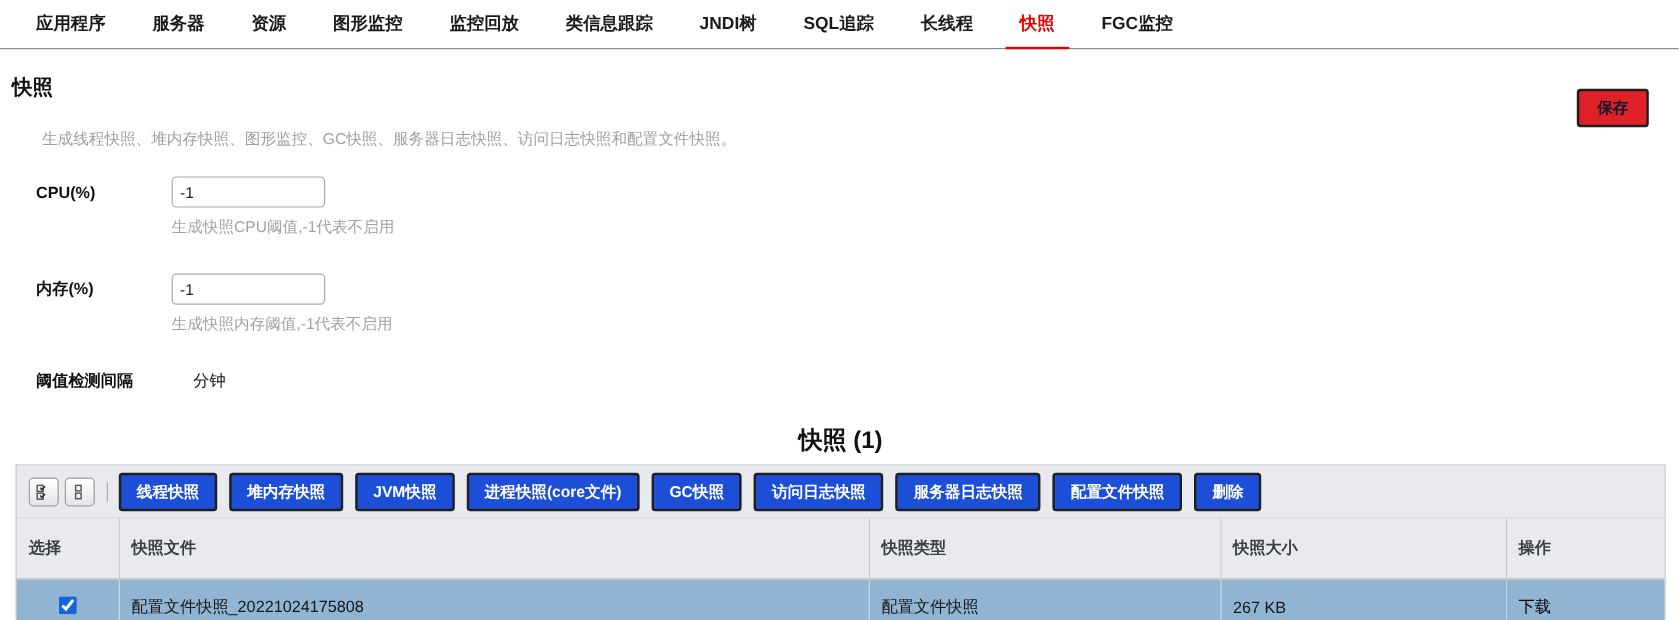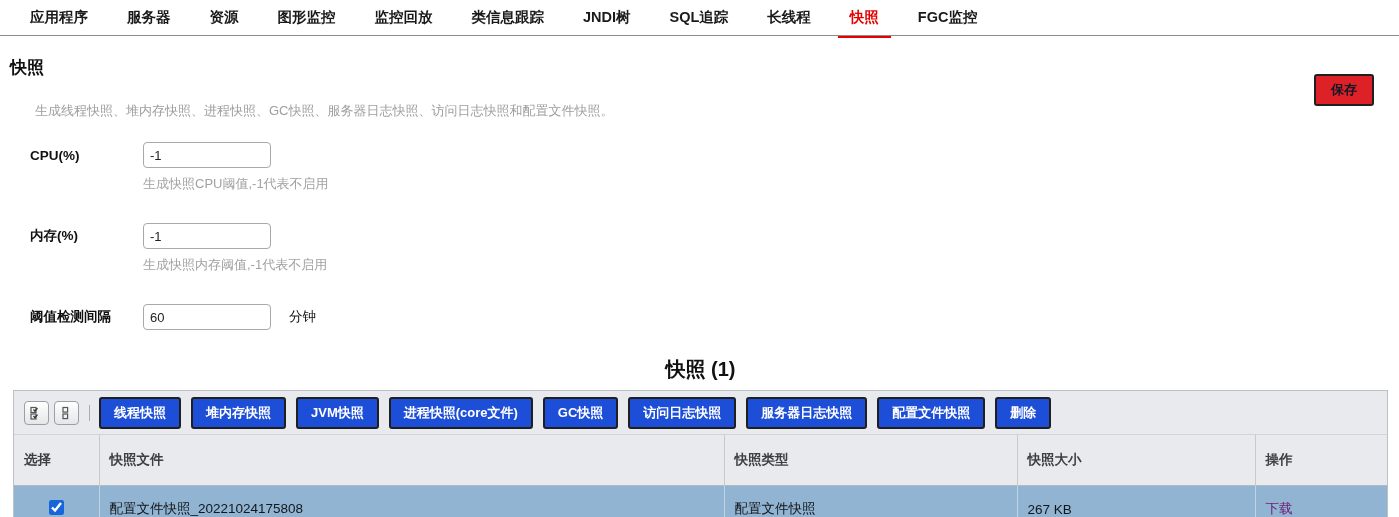--- a/index.html
+++ b/index.html
@@ -1,20 +1,20 @@
 <!DOCTYPE html>
 <html><head>
 <meta charset="utf-8">
 <style>
   * { margin:0; padding:0; box-sizing:border-box; }
   html,body { width:1399px; height:517px; background:#fff; overflow:hidden;
               font-family:"Liberation Sans", sans-serif; color:#1f1f1f; position:relative; }
 
   
-  .tabbar { display:flex; align-items:center; height:36px; padding-left:30px;
+  .tabbar { display:flex; align-items:center; height:41px; padding-left:30px;
             border-bottom:1px solid #8c8c8c; background:#fff; position:relative; }
   .tab { font-size:14.5px; font-weight:bold; color:#1a1a1a; margin-right:39px;
          height:41px; line-height:41px; cursor:pointer; white-space:nowrap; position:relative; }
   .tab.active { color:#e60000; }
   .tab.active::after { content:""; position:absolute; left:-12px; right:-12px; bottom:0;
          height:2px; background:#e60000; }
 
   
   .page-title { font-size:17px; font-weight:bold; margin:20px 0 0 10px; color:#111; }
   .save-btn { position:absolute; top:74px; right:25px; background:#dd2126; color:#0f172a;
@@ -49,42 +49,42 @@
   col.c-select { width:85px; } col.c-file { width:625px; } col.c-type { width:293px; }
   col.c-size { width:238px; } col.c-action { width:auto; }
   thead th { background:#e8eaed; border-top:1px solid #d2d5d8; border-left:1px solid #c6cacd;
              text-align:left; font-size:13.5px; font-weight:bold; color:#3c4043;
              padding:16px 10px; }
   thead th:first-child { border-left:none; }
   tbody td { background:#90b4d2; border-top:1px solid #b4bac0; border-left:1px solid #c3d2e0;
              font-size:13.5px; color:#14161a; padding:14px 10px; }
   tbody td:first-child { border-left:none; text-align:center; }
   tbody input[type=checkbox] { width:15px; height:15px; accent-color:#1766d9; cursor:pointer; }
-  .dl-link { color:#701a75; text-decoration:none; cursor:pointer; }
+  .dl-link { color:#000000; text-decoration:none; cursor:pointer; }
 </style>
 </head>
 <body>
 
 <nav class="tabbar">
   <div class="tab">应用程序</div>
   <div class="tab">服务器</div>
   <div class="tab">资源</div>
   <div class="tab">图形监控</div>
   <div class="tab">监控回放</div>
   <div class="tab">类信息跟踪</div>
   <div class="tab">JNDI树</div>
   <div class="tab">SQL追踪</div>
   <div class="tab">长线程</div>
   <div class="tab active">快照</div>
   <div class="tab">FGC监控</div>
 </nav>
 
 <h1 class="page-title">快照</h1>
 <button class="save-btn">保存</button>
-<p class="desc">生成线程快照、堆内存快照、进程快照、GC快照、服务器日志快照、访问日志快照和配置文件快照。</p>
+<p class="desc">生成线程快照、堆内存快照、图形监控、GC快照、服务器日志快照、访问日志快照和配置文件快照。</p>
 
 <div class="form">
 
   <div class="form-group">
     <div class="row-line">
       <label class="field-label">CPU(%)</label>
       <input class="text-input" type="text" value="-1" style="">
     </div>
     <div class="hint">生成快照CPU阈值,-1代表不启用</div>
   </div>
@@ -93,21 +93,20 @@
     <div class="row-line">
       <label class="field-label">内存(%)</label>
       <input class="text-input" type="text" value="-1" style="">
     </div>
     <div class="hint">生成快照内存阈值,-1代表不启用</div>
   </div>
 
   <div class="form-group">
     <div class="row-line">
       <label class="field-label">阈值检测间隔</label>
-      <input class="text-input" type="text" value="60" style="">
       <span class="unit">分钟</span>
     </div>
   </div>
 
 </div>
 
 <h2 class="section-title">快照 (1)</h2>
 
 <div class="panel">
 

